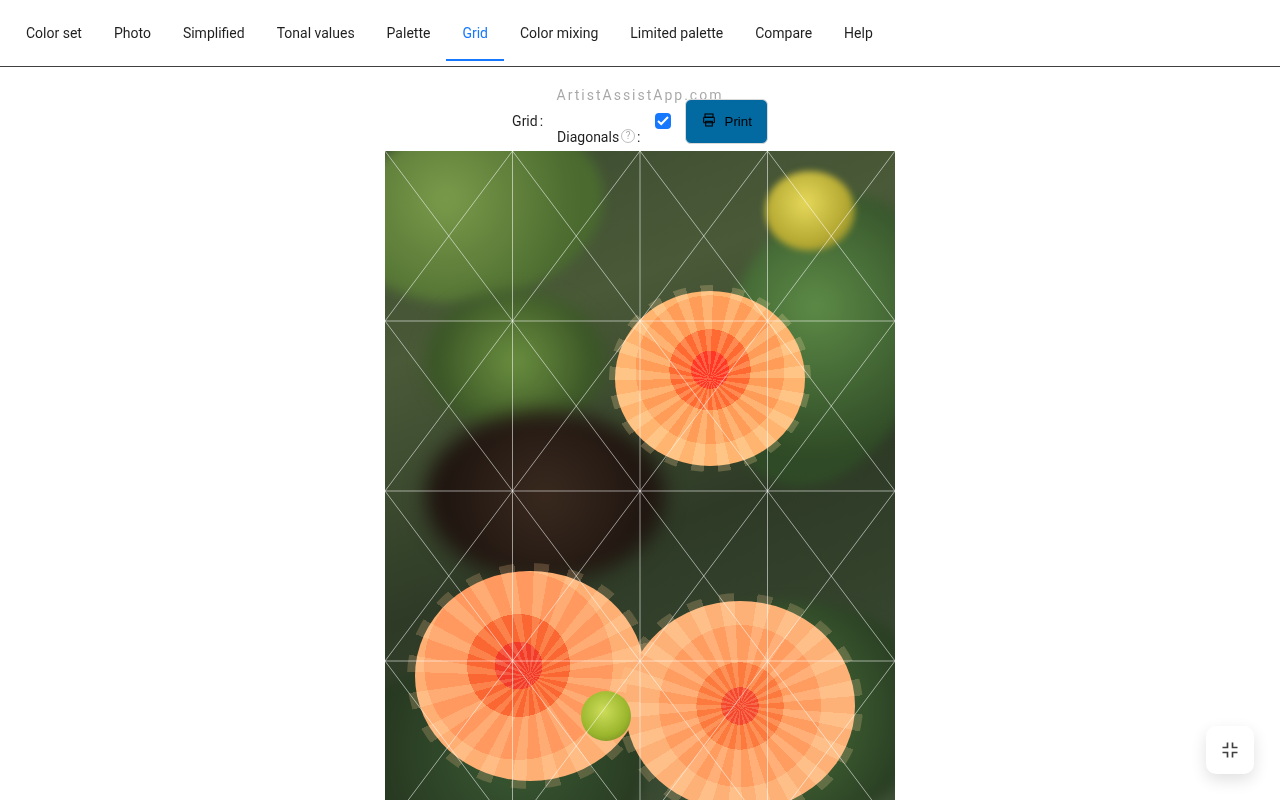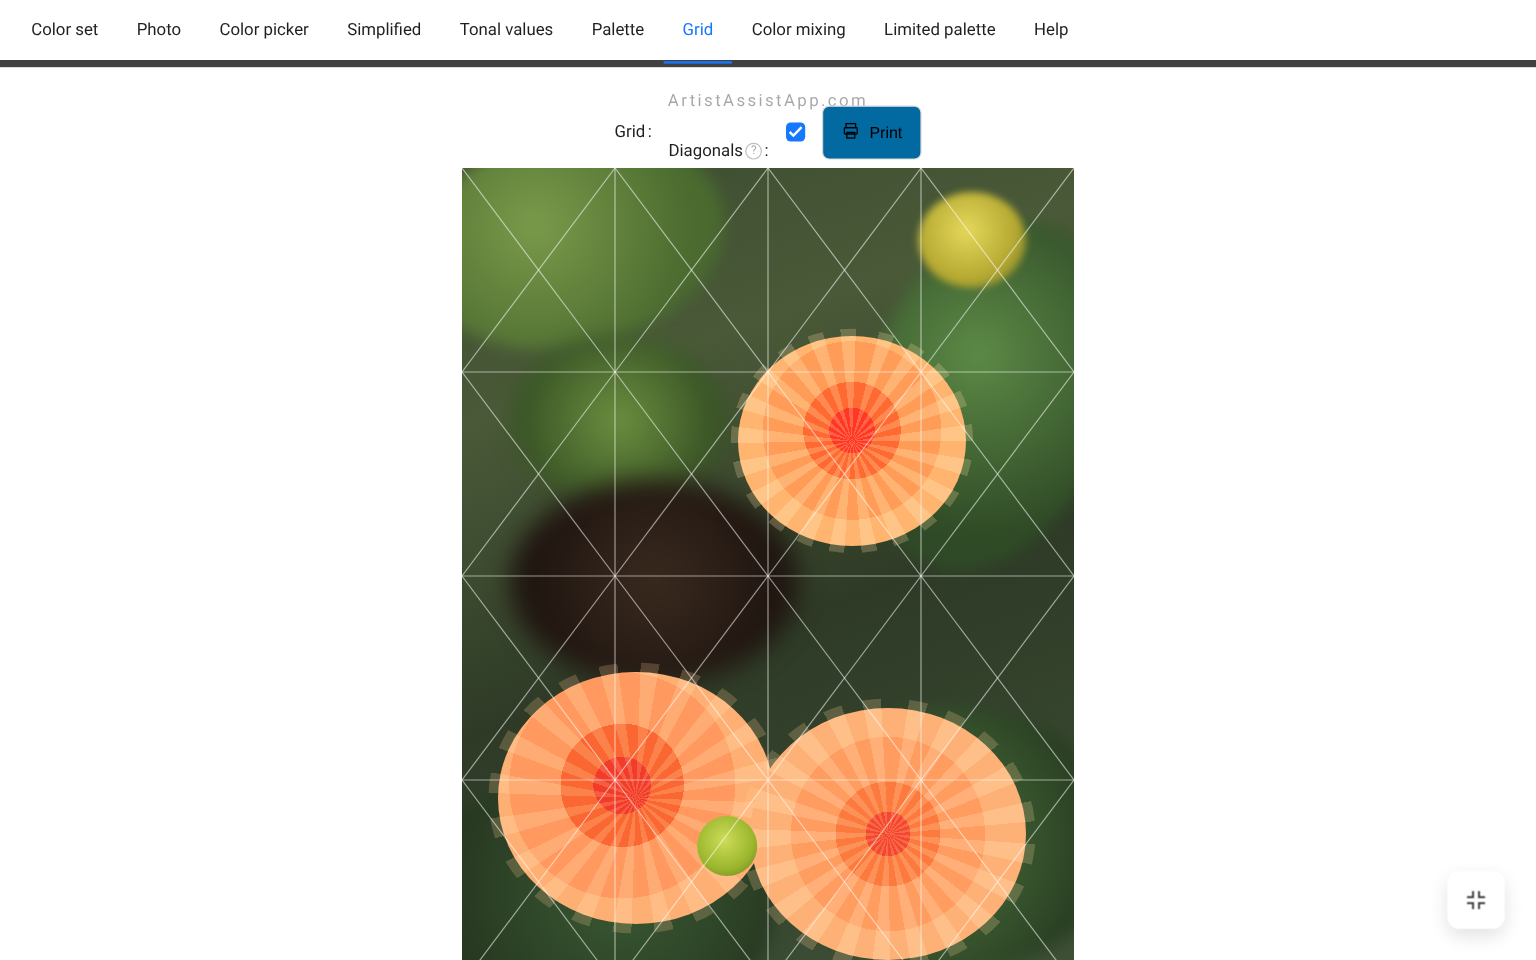--- a/index.html
+++ b/index.html
@@ -1,22 +1,22 @@
 <!DOCTYPE html>
 <html><head>
   <meta charset="utf-8">
   <style>
     * { box-sizing: border-box; margin: 0; padding: 0; }
     body { font-family: -apple-system, BlinkMacSystemFont, "Segoe UI", Roboto, "Helvetica Neue", Arial, sans-serif; font-size: 14px; color: rgba(0,0,0,0.88); background: #fff; overflow: hidden; }
 
     .tabs-nav {
       display: flex;
       align-items: center;
-      border-bottom: 6px solid #404040;
-      height: 56px;
+      border-bottom: 1px solid #404040;
+      height: 67px;
       padding: 0 10px;
     }
     .tab-item {
       padding: 0 16px;
       height: 56px;
       display: flex;
       align-items: center;
       cursor: pointer;
       color: rgba(0,0,0,0.88);
       position: relative;
@@ -138,36 +138,36 @@
     .grid-overlay { position: absolute; inset: 0; pointer-events: none; }
 
     .fab {
       position: fixed; right: 26px; bottom: 26px;
       width: 48px; height: 48px; border-radius: 10px;
       background: #fff; box-shadow: 0 6px 16px rgba(0,0,0,0.12);
       display: flex; align-items: center; justify-content: center;
       cursor: pointer;
     }
 
-    .diagonals-label { display: inline-flex; align-items: center; margin-top: 32px; }
+    .diagonals-label { display: inline-flex; align-items: flex-start; margin-top: 32px; }
     .colon { margin-left: 2px; }
   </style>
 </head>
 <body>
 
 <div class="tabs-nav" id="tabs-nav">
     <div class="tab-item">Color set</div>
     <div class="tab-item">Photo</div>
-    <div class="tab-item">Color picker</div>
     <div class="tab-item">Simplified</div>
     <div class="tab-item">Tonal values</div>
     <div class="tab-item">Palette</div>
     <div class="tab-item active">Grid</div>
     <div class="tab-item">Color mixing</div>
     <div class="tab-item">Limited palette</div>
+    <div class="tab-item">Compare</div>
     <div class="tab-item">Help</div>
   </div>
 
 <div class="watermark">ArtistAssistApp.com</div>
 
 <div class="toolbar">
   <span class="label">
     <span>Grid</span><span class="colon">:</span>
   </span>
 

